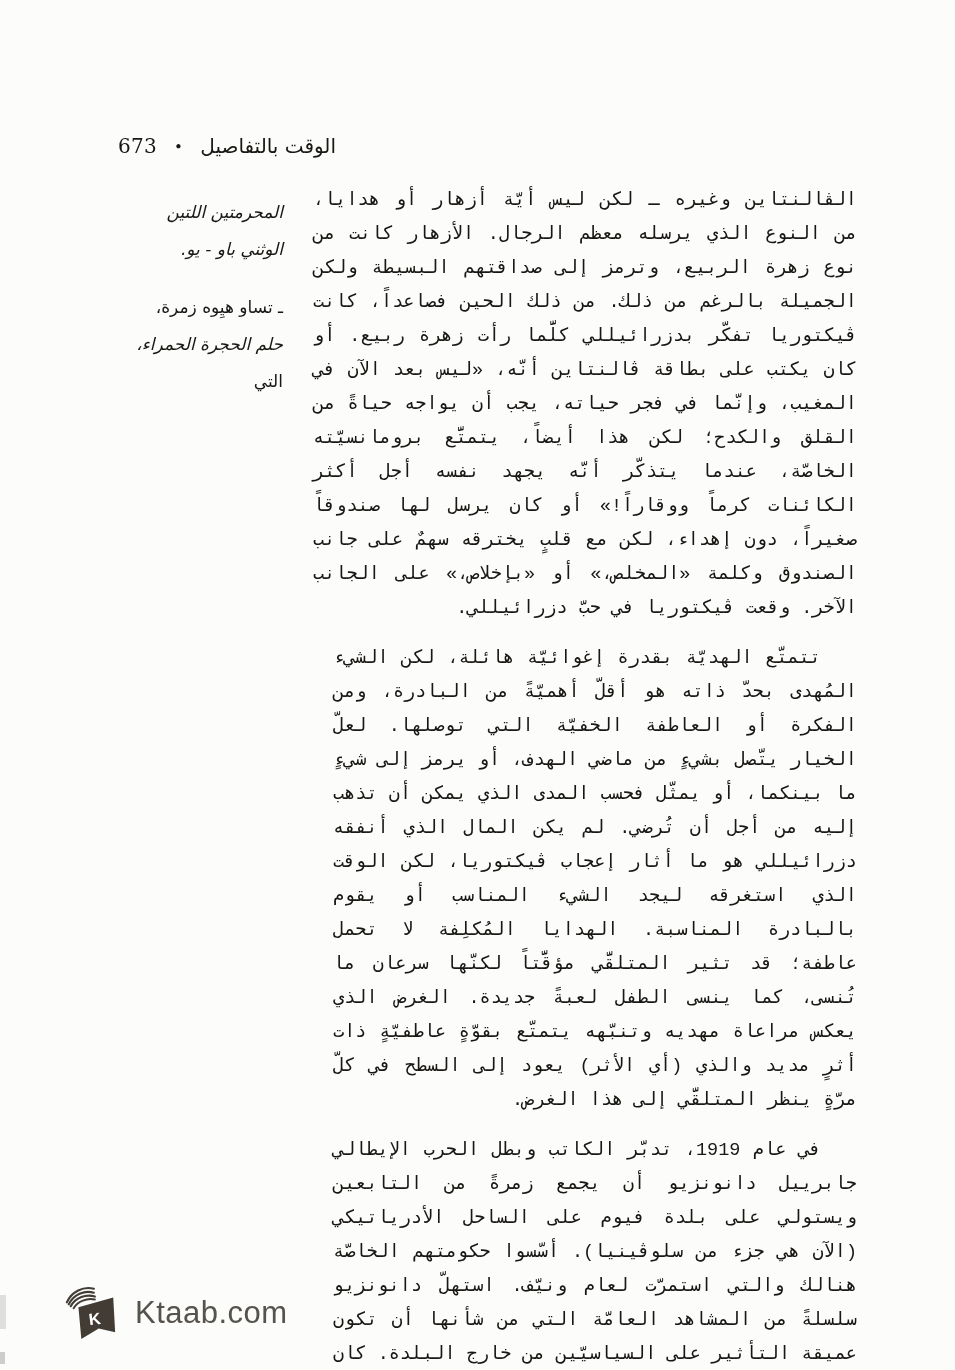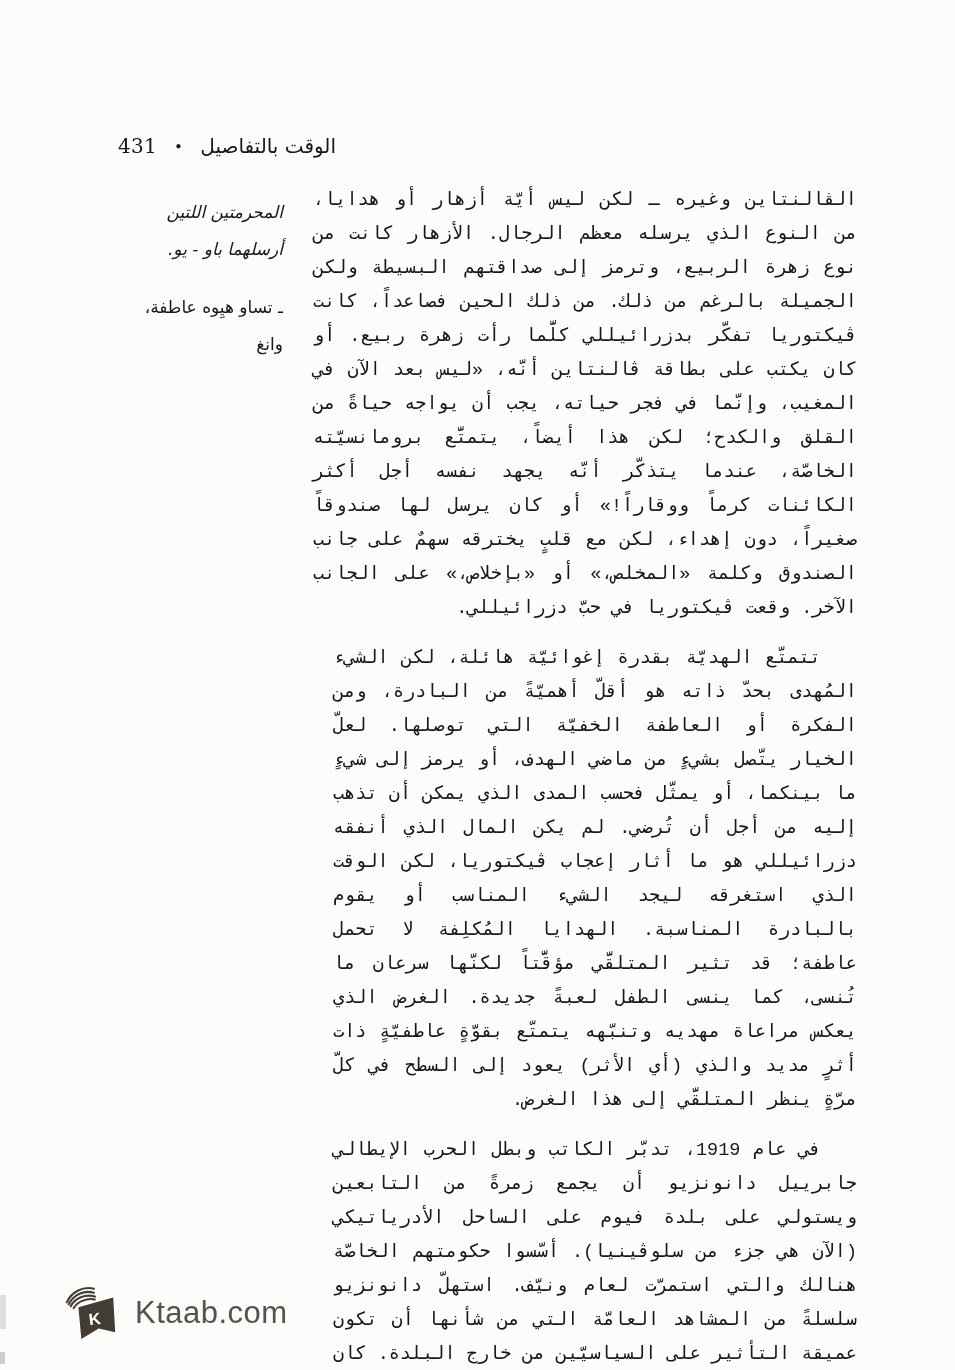--- a/index.html
+++ b/index.html
@@ -56,31 +56,32 @@
   .artifact-strip{position:absolute;background:var(--artifact);}
   .strip-1{left:0;top:1295px;width:6px;height:34px;opacity:.85;}
   .strip-2{left:0;top:1352px;width:5px;height:12px;opacity:.6;background:#adadad;}
 </style>
 </head>
 <body>
 
 <div class="running-header">
   <span>الوقت بالتفاصيل</span>
   <span class="bullet">•</span>
-  <span>431</span>
+  <span>673</span>
 </div>
 
 <div class="margin-note note-1">
   <div class="line italic">المحرمتين اللتين</div>
-  <div class="line italic">أرسلهما باو - يو.</div>
+  <div class="line italic">الوثني باو - يو.</div>
 </div>
 
 <div class="margin-note note-2">
-  <div class="line">ـ تساو هيِوه عاطفة،</div>
-  <div class="line">وانغ</div>
+  <div class="line">ـ تساو هيِوه زمرة،</div>
+  <div class="line italic">حلم الحجرة الحمراء،</div>
+  <div class="line">التي</div>
 </div>
 
 <div class="text-column">
   <p>الڤالنتاين وغيره ـ لكن ليس أيّة أزهار أو هدايا، من النوع الذي يرسله معظم الرجال. الأزهار كانت من نوع زهرة الربيع، وترمز إلى صداقتهم البسيطة ولكن الجميلة بالرغم من ذلك. من ذلك الحين فصاعداً، كانت ڤيكتوريا تفكّر بدزرائيللي كلَّما رأت زهرة ربيع. أو كان يكتب على بطاقة ڤالنتاين أنّه، «ليس بعد الآن في المغيب، وإنّما في فجر حياته، يجب أن يواجه حياةً من القلق والكدح؛ لكن هذا أيضاً، يتمتَّع برومانسيّته الخاصّة، عندما يتذكّر أنّه يجهد نفسه أجل أكثر الكائنات كرماً ووقاراً!» أو كان يرسل لها صندوقاً صغيراً، دون إهداء، لكن مع قلبٍ يخترقه سهمٌ على جانب الصندوق وكلمة «المخلص،» أو «بإخلاص،» على الجانب الآخر. وقعت ڤيكتوريا في حبّ دزرائيللي.</p>
   <p class="indent">تتمتّع الهديّة بقدرة إغوائيّة هائلة، لكن الشيء المُهدى بحدّ ذاته هو أقلّ أهميّةً من البادرة، ومن الفكرة أو العاطفة الخفيّة التي توصلها. لعلّ الخيار يتّصل بشيءٍ من ماضي الهدف، أو يرمز إلى شيءٍ ما بينكما، أو يمثّل فحسب المدى الذي يمكن أن تذهب إليه من أجل أن تُرضي. لم يكن المال الذي أنفقه دزرائيللي هو ما أثار إعجاب ڤيكتوريا، لكن الوقت الذي استغرقه ليجد الشيء المناسب أو يقوم بالبادرة المناسبة. الهدايا المُكلِفة لا تحمل عاطفة؛ قد تثير المتلقَّي مؤقَّتاً لكنّها سرعان ما تُنسى، كما ينسى الطفل لعبةً جديدة. الغرض الذي يعكس مراعاة مهديه وتنبّهه يتمتّع بقوّةٍ عاطفيّةٍ ذات أثرٍ مديد والذي (أي الأثر) يعود إلى السطح في كلّ مرّةٍ ينظر المتلقَّي إلى هذا الغرض.</p>
   <p class="indent justify-last">في عام 1919، تدبّر الكاتب وبطل الحرب الإيطالي جابرييل دانونزيو أن يجمع زمرةً من التابعين ويستولي على بلدة فيوم على الساحل الأدرياتيكي (الآن هي جزء من سلوڤينيا). أسّسوا حكومتهم الخاصّة هنالك والتي استمرّت لعام ونيّف. استهلّ دانونزيو سلسلةً من المشاهد العامّة التي من شأنها أن تكون عميقة التأثير على السياسيّين من خارج البلدة. كان يخاطب الجمهور من على شرفةٍ تطلّ على ساحة البلدة الرئيسيّة التي كانت تعجّ بالرايات الملوّنة والأعلام والرموز الدينيّة الوثنيّة، وفي الليل، بالمشاعل. كانت الخطابات تُتبَع بالمواكب. بالرغم من أنّ دانونزيو لم يكن فاشيّاً على الإطلاق، إلّا أنّ ما فعله أثّر بشكلٍ جوهريّ على بنيتو موسوليني الذي استعار طريقته الرومانيّة في التحيّة، واستخدامه للرموز، وطريقته في</p>
 </div>
 
 <div class="watermark">
   <svg class="book-icon" width="58" height="58" viewBox="0 0 60 60" aria-hidden="true">

